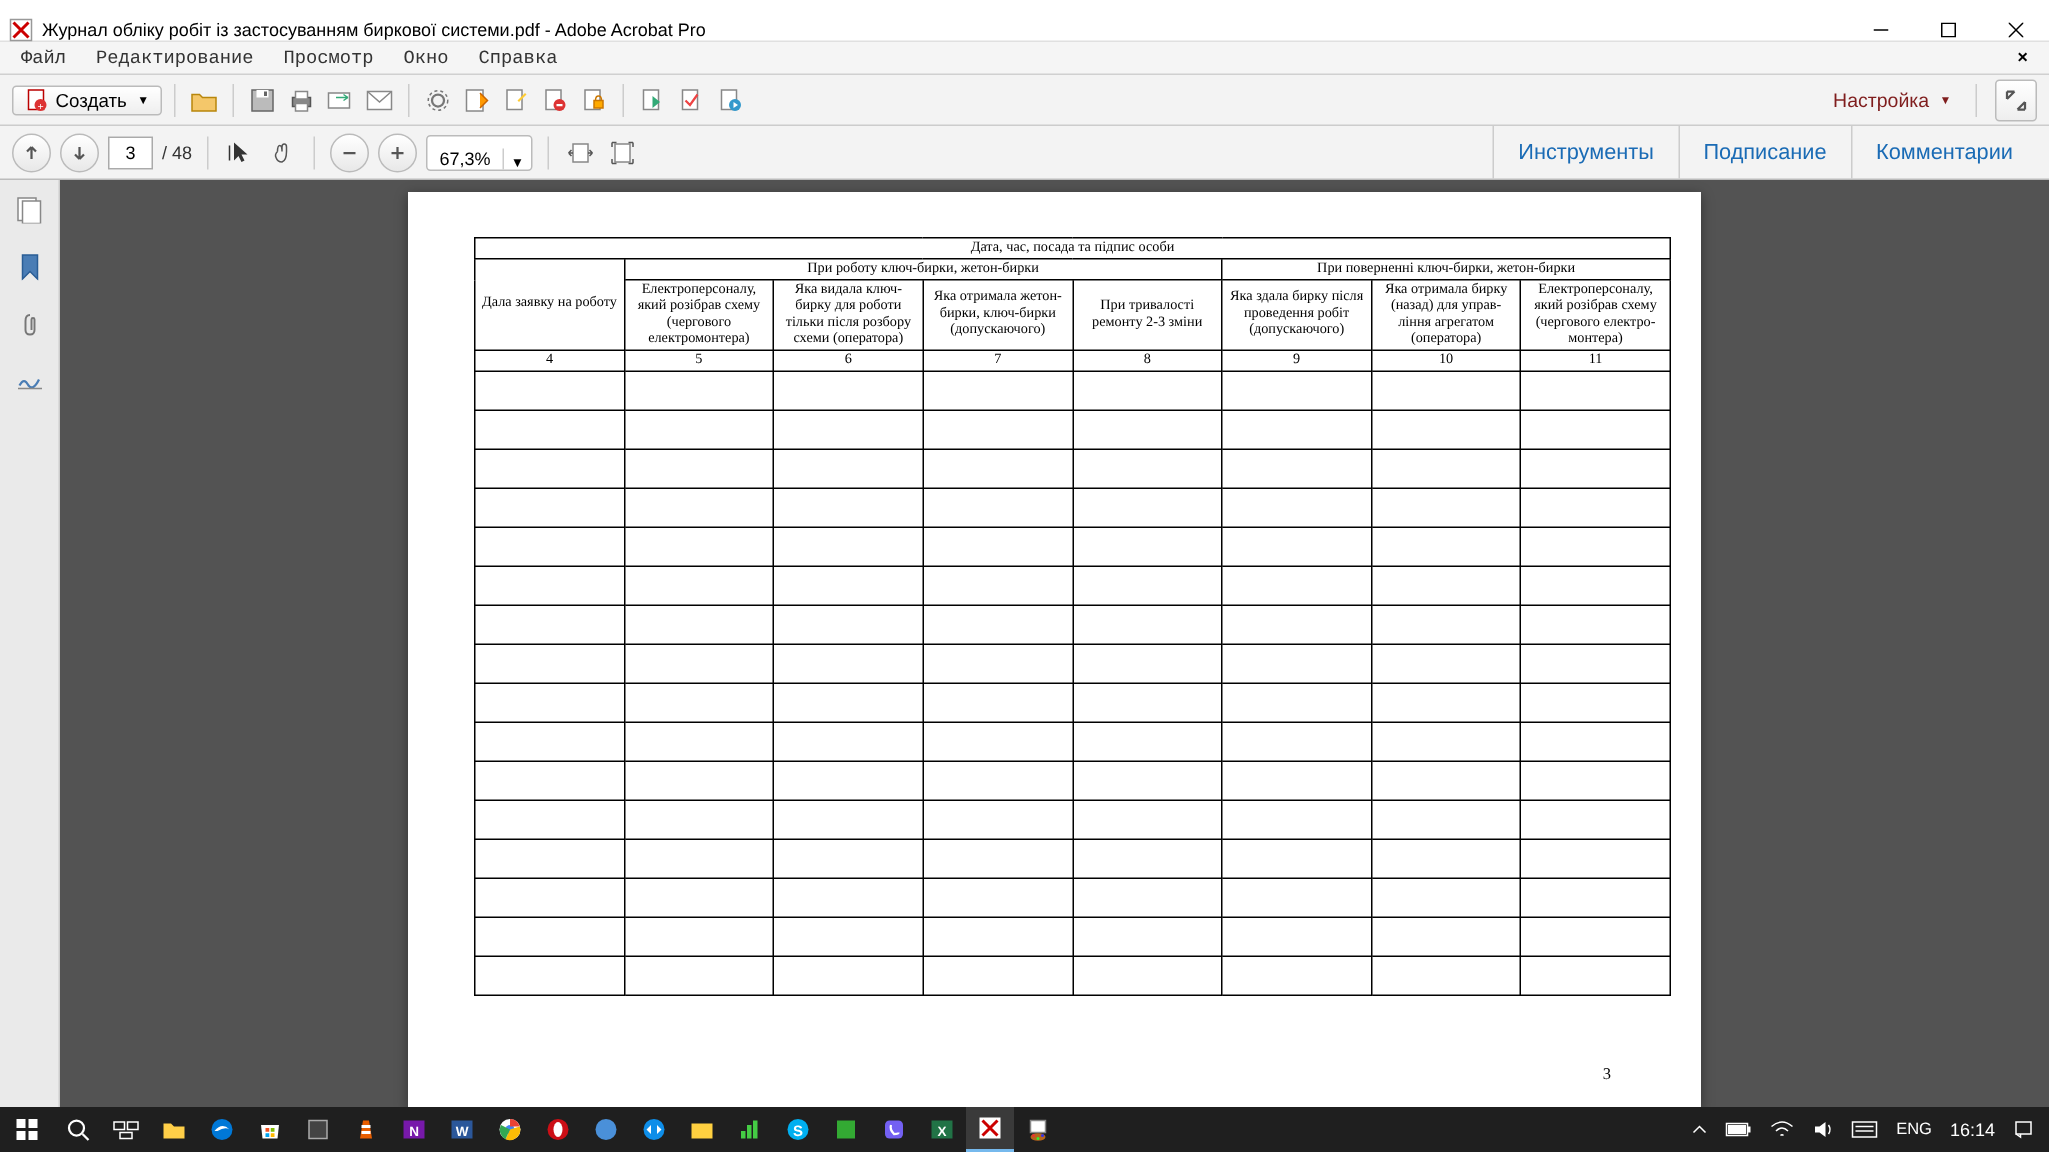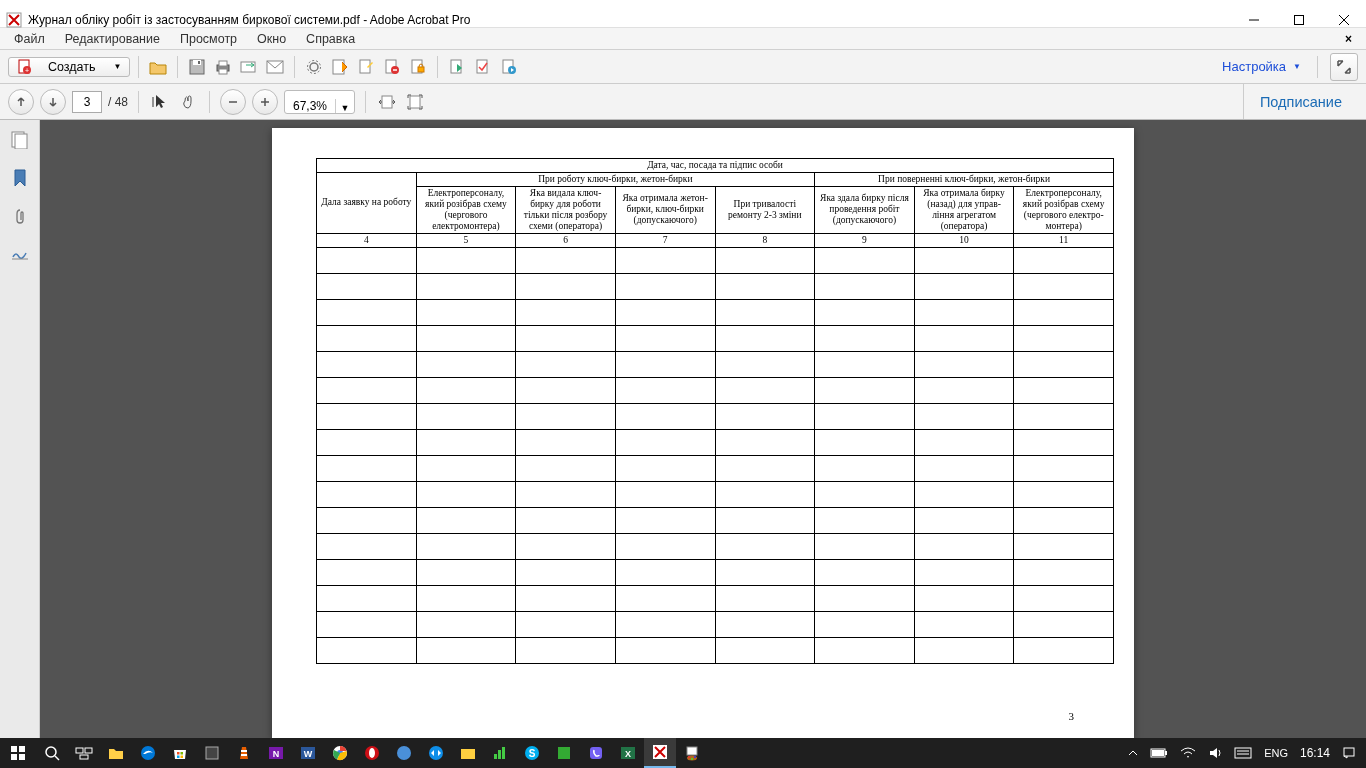--- a/index.html
+++ b/index.html
@@ -2,30 +2,30 @@
 <html><head>
 <meta charset="utf-8">
 <style>
 * { margin: 0; padding: 0; box-sizing: border-box; }
 body { font-family: "Segoe UI", Tahoma, sans-serif; font-size: 12px; width: 1366px; height: 768px; overflow: hidden; background: #fff; display: flex; flex-direction: column; }
 .titlebar { height: 28px; background: #fff; display: flex; align-items: center; padding: 12px 0 0 6px; border-bottom: 1px solid #e0e0e0; }
 .titlebar .app-icon { width: 16px; height: 16px; margin-right: 6px; }
 .titlebar .title { flex: 1; font-size: 12px; color: #000; }
 .win-controls { display: flex; height: 100%; }
 .win-btn { width: 45px; height: 100%; display: flex; align-items: center; justify-content: center; font-size: 10px; color: #000; }
-.menubar { height: 22px; background: #f5f5f5; display: flex; align-items: center; padding: 0 4px; border-bottom: 1px solid #d0d0d0; }
+.menubar { height: 22px; background: #f5f5f5; display: flex; align-items: center; padding: 0 4px; border-bottom: 1px solid #d0d0d0; font-family: Liberation Mono, monospace; }
 .menubar .menu-item { padding: 2px 10px; font-size: 12.5px; color: #333; }
 .menubar .menu-close { margin-left: auto; padding: 0 10px; font-size: 12px; font-weight: bold; }
 .toolbar1 { height: 34px; background: #f3f3f3; border-bottom: 1px solid #ccc; display: flex; align-items: center; padding: 0 8px; gap: 4px; }
 .tb-sep { width: 1px; height: 22px; background: #ccc; margin: 0 4px; }
-.create-btn { display: flex; align-items: center; gap: 15px; padding: 1px 8px; border: 1px solid #bbb; border-radius: 3px; background: linear-gradient(#fff,#eee); font-size: 12.5px; }
+.create-btn { display: flex; align-items: center; gap: 4px; padding: 1px 8px; border: 1px solid #bbb; border-radius: 3px; background: linear-gradient(#fff,#eee); font-size: 12.5px; }
 .create-btn .ic { width: 16px; height: 16px; }
 .tb-ic { width: 22px; height: 22px; display: flex; align-items: center; justify-content: center; }
 .toolbar1 .right { margin-left: auto; display: flex; align-items: center; gap: 8px; }
-.settings-btn { display: flex; align-items: center; gap: 4px; font-size: 13px; color: #1d4ed8; padding: 2px 4px;}
+.settings-btn { display: flex; align-items: center; gap: 4px; font-size: 13px; color: #7f1d1d; padding: 2px 4px;}
 .expand-btn { width: 28px; height: 28px; border: 1px solid #bbb; border-radius: 3px; display:flex; align-items:center; justify-content:center; background: linear-gradient(#fff,#eee);}
 .toolbar2 { height: 36px; background: #f3f3f3; border-bottom: 1px solid #bbb; display: flex; align-items: center; padding: 0 8px; gap: 6px; }
 .nav-btn { width: 26px; height: 26px; border: 1px solid #bbb; border-radius: 50%; display: flex; align-items: center; justify-content: center; background: linear-gradient(#fff,#e8e8e8); }
 .page-input { width: 30px; height: 22px; border: 1px solid #aaa; text-align: center; font-size: 12px; }
 .page-total { font-size: 12px; color: #333; }
 .zoom-box { display: flex; align-items: flex-end; border: 1px solid #bbb; border-radius: 3px; height: 24px; background: #fff; }
 .zoom-val { padding: 0 8px; font-size: 12px; border-right: 1px solid #ccc; min-width: 44px; text-align: center;}
 .zoom-dd { width: 18px; text-align: center; font-size: 9px; }
 .toolbar2 .right-tabs { margin-left: auto; display: flex; height: 100%; }
 .side-tab { padding: 0 16px; display: flex; align-items: center; font-size: 14.5px; color: #1a6bb5; border-left: 1px solid #ccc; }
@@ -251,21 +251,23 @@
       </svg>
     </div>
   <div class="tb-ic">
       <svg width="18" height="18">
         <rect x="4" y="3" width="10" height="12" fill="#fff" stroke="#888"></rect>
         <path d="M2 2 L2 5 M2 2 L5 2 M16 2 L16 5 M16 2 L13 2 M2 16 L2 13 M2 16 L5 16 M16 16 L13 16 M16 16 L16 13" stroke="#555" fill="none"></path>
       </svg>
     </div>
 
   <div class="right-tabs">
+    <div class="side-tab">Инструменты</div>
     <div class="side-tab">Подписание</div>
+    <div class="side-tab">Комментарии</div>
   </div>
 </div>
 
 <div class="workspace">
   <div class="left-rail">
     <div class="rail-ic">
         <svg width="18" height="18">
           <rect x="1" y="1" width="12" height="15" fill="#fff" stroke="#888"></rect>
           <rect x="4" y="3" width="12" height="15" fill="#fff" stroke="#888"></rect>
         </svg>

